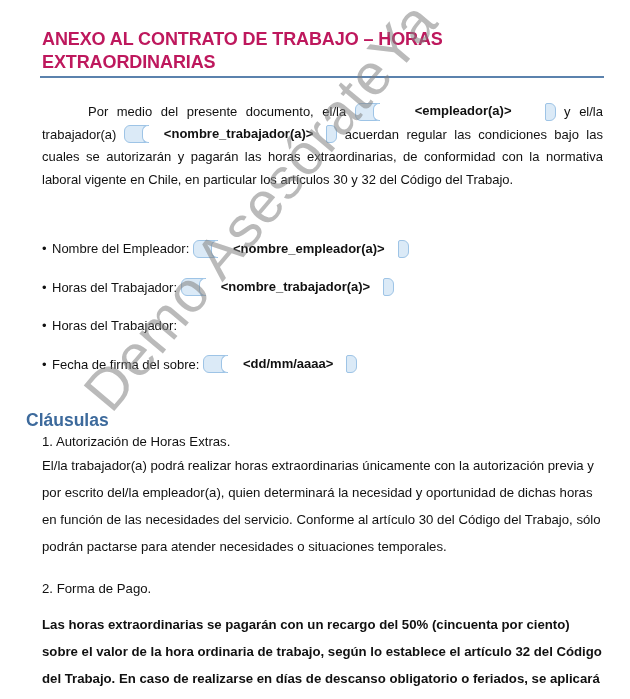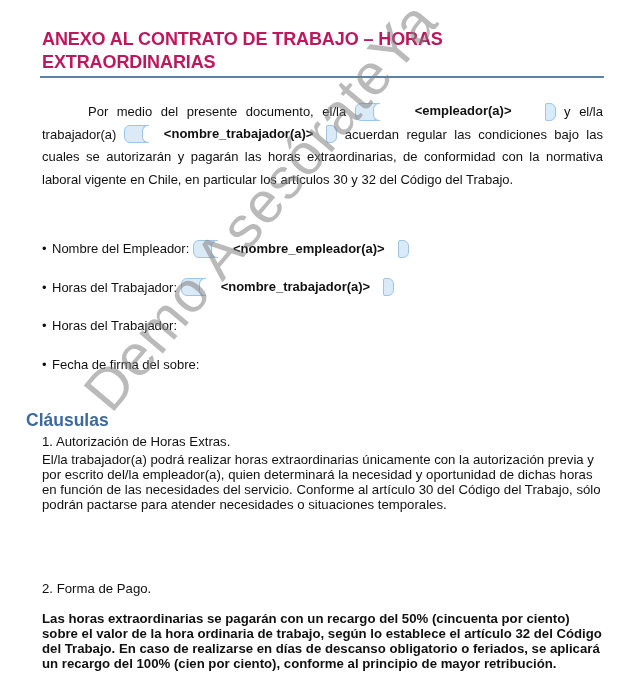--- a/index.html
+++ b/index.html
@@ -46,21 +46,21 @@
   .bullet-row { height: 38.5px; line-height: 22px; white-space: nowrap; }
   .bullet-row .dot { display: inline-block; width: 10px; }
   .section-title {
     position: absolute; left: 26px; top: 410px; font-size: 17.5px; font-weight: bold;
     color: #3d6a9c;
   }
   .clause-h {
     position: absolute; left: 42px; font-weight: normal; font-size: 13.2px;
   }
   .clause-p {
-    position: absolute; left: 42px; width: 560px; font-size: 13.2px; line-height: 15px;
+    position: absolute; left: 42px; width: 560px; font-size: 13.2px; line-height: 27px;
   }
   .watermark {
     position: absolute; left: 70px; top: 380px; width: 620px;
     font-size: 58px; color: rgba(130,130,130,0.55); white-space: nowrap;
     transform: rotate(-50deg); transform-origin: 0 0;
     pointer-events: none; letter-spacing: 1px;
     font-family: "Liberation Sans", sans-serif;
   }
 </style>
 </head>
@@ -104,20 +104,25 @@
           <span class="cc-open"></span>
           <span class="field-text">&lt;nombre_trabajador(a)&gt;</span>
           <span class="cc-close"></span>
         </span>
     </div>
     <div class="bullet-row">
       <span class="dot">•</span><span>Horas del Trabajador:</span>
     </div>
     <div class="bullet-row">
       <span class="dot">•</span><span>Fecha de firma del sobre:</span>
+      <span class="field">
+          <span class="cc-open"></span>
+          <span class="field-text">&lt;dd/mm/aaaa&gt;</span>
+          <span class="cc-close"></span>
+        </span>
     </div>
   </div>
 
   <div class="section-title">Cláusulas</div>
 
   <div class="clause-h" style="top:434px;">1. Autorización de Horas Extras.</div>
   <div class="clause-p" style="top:452px;">El/la trabajador(a) podrá realizar horas extraordinarias únicamente con la autorización previa y por escrito del/la empleador(a), quien determinará la necesidad y oportunidad de dichas horas en función de las necesidades del servicio. Conforme al artículo 30 del Código del Trabajo, sólo podrán pactarse para atender necesidades o situaciones temporales.</div>
 
   <div class="clause-h" style="top:581px;text-align:right;">2. Forma de Pago.</div>
   <div class="clause-p" style="top:611px;font-weight:bold;">Las horas extraordinarias se pagarán con un recargo del 50% (cincuenta por ciento) sobre el valor de la hora ordinaria de trabajo, según lo establece el artículo 32 del Código del Trabajo. En caso de realizarse en días de descanso obligatorio o feriados, se aplicará un recargo del 100% (cien por ciento), conforme al principio de mayor retribución.</div>

